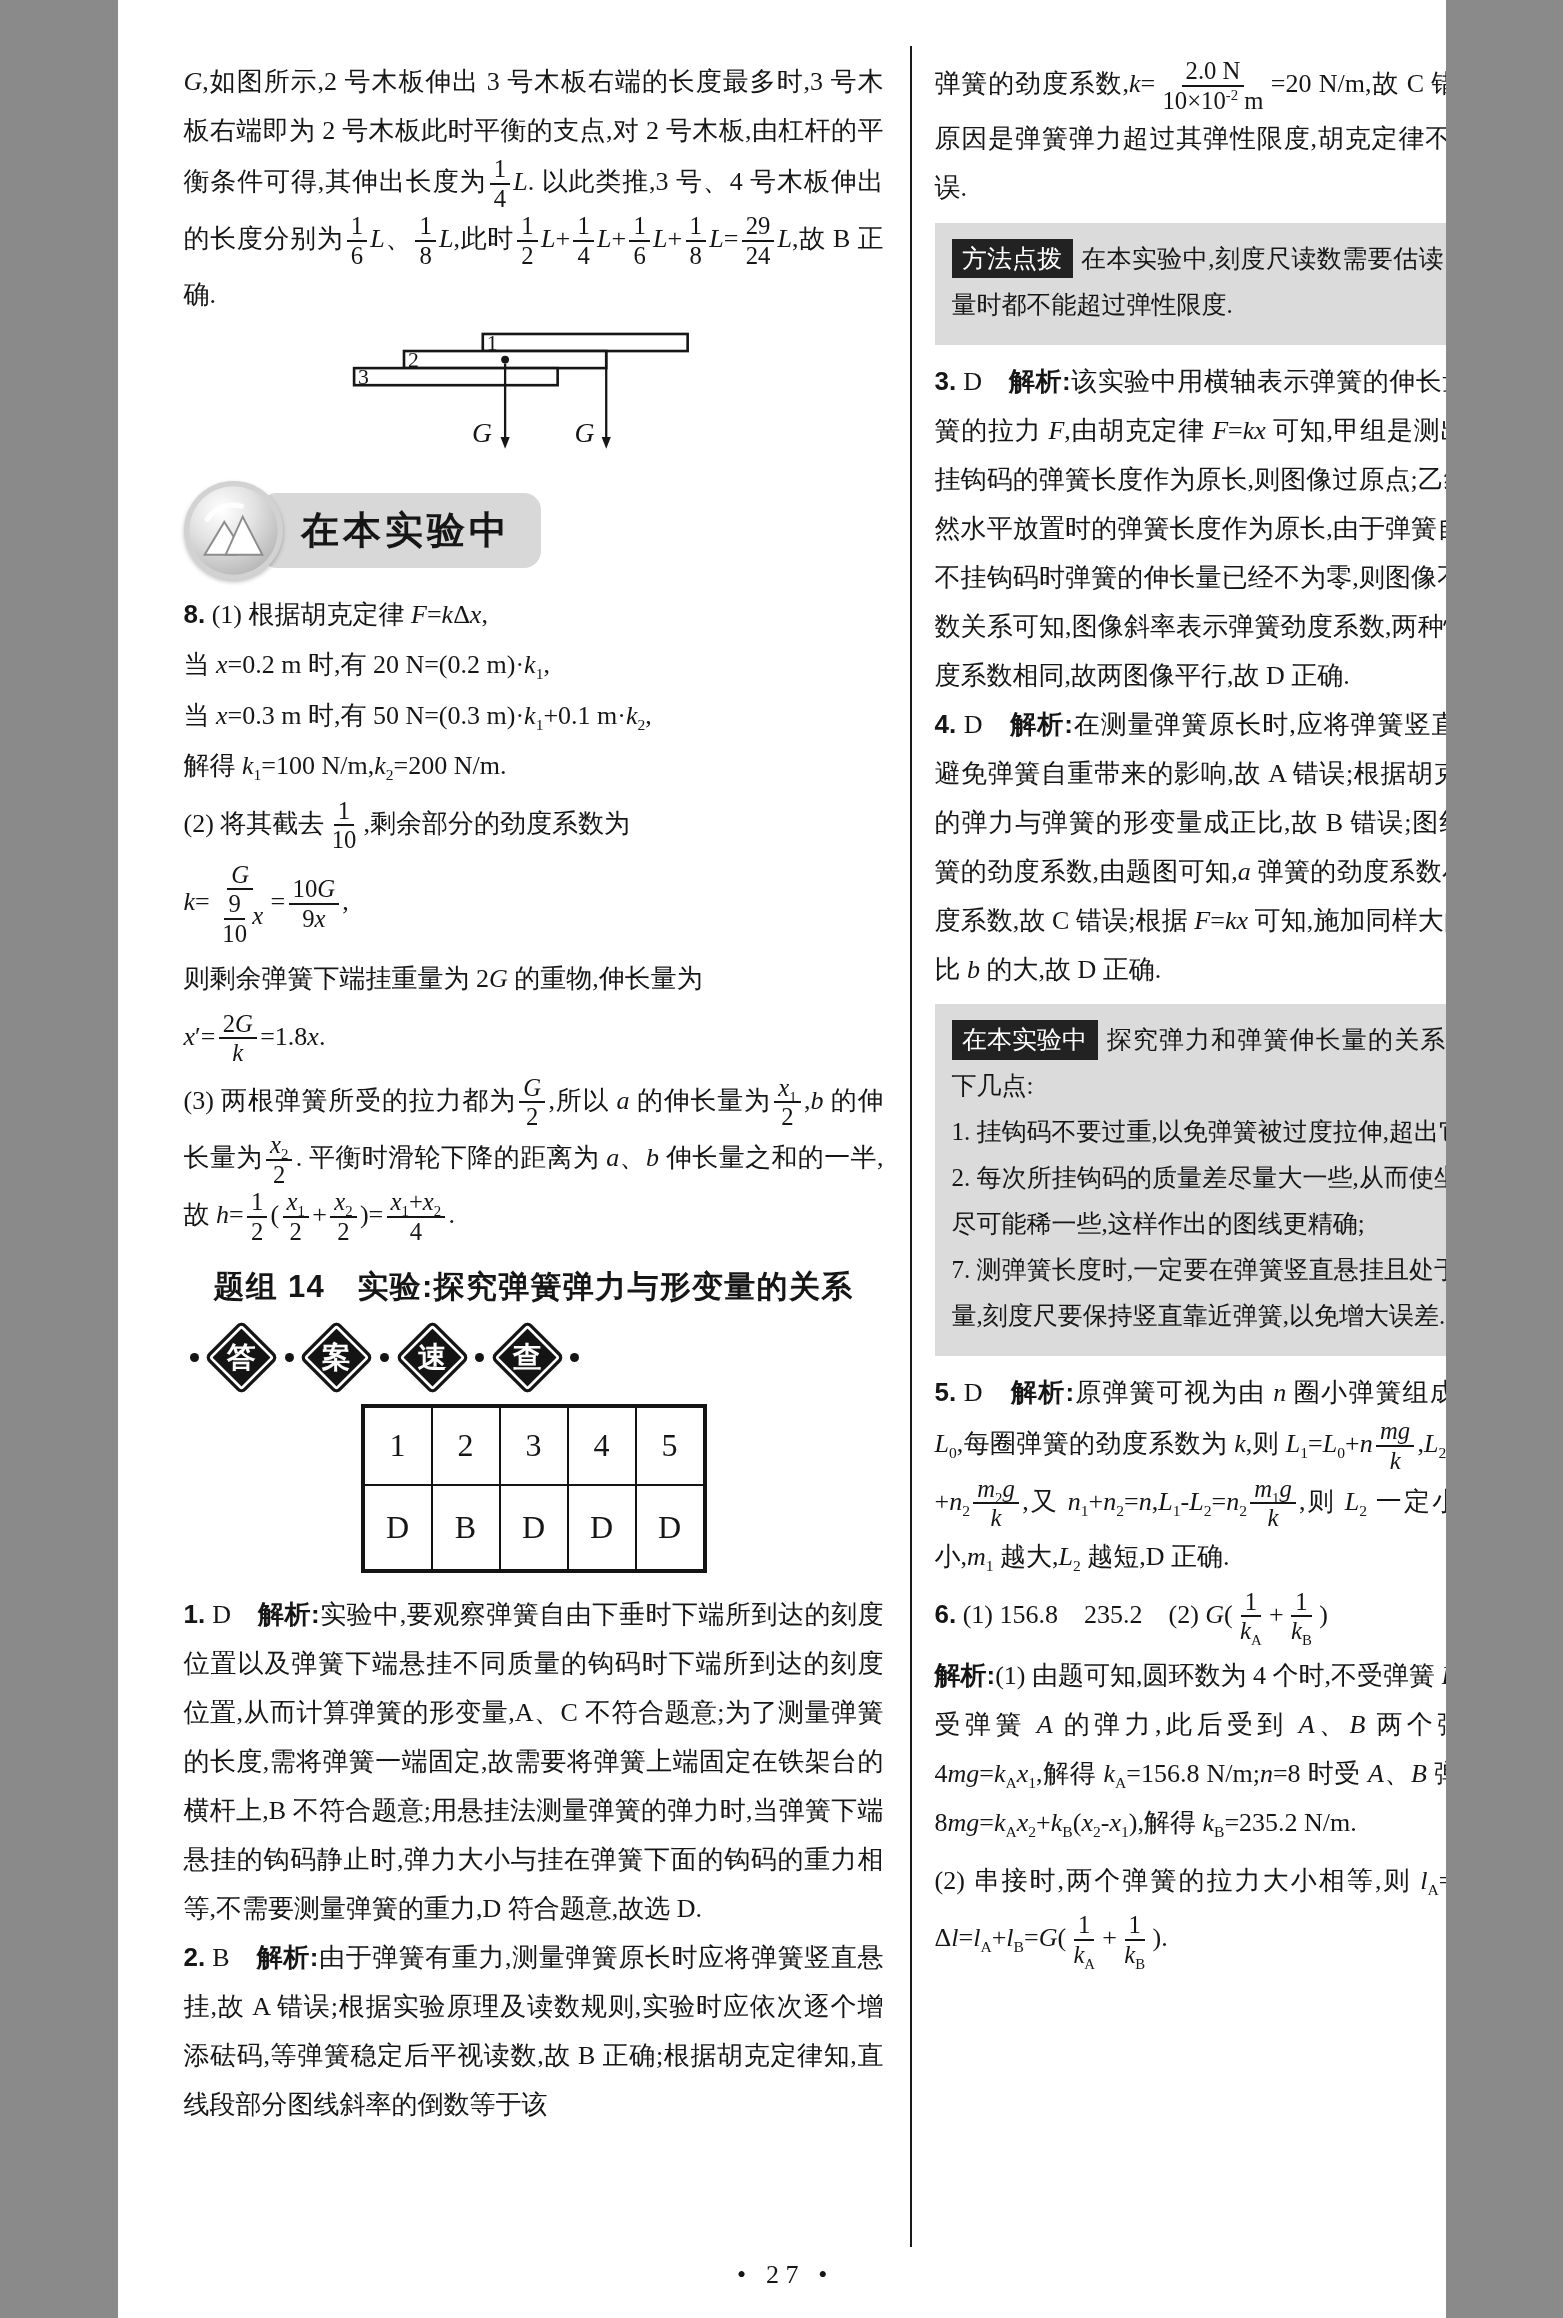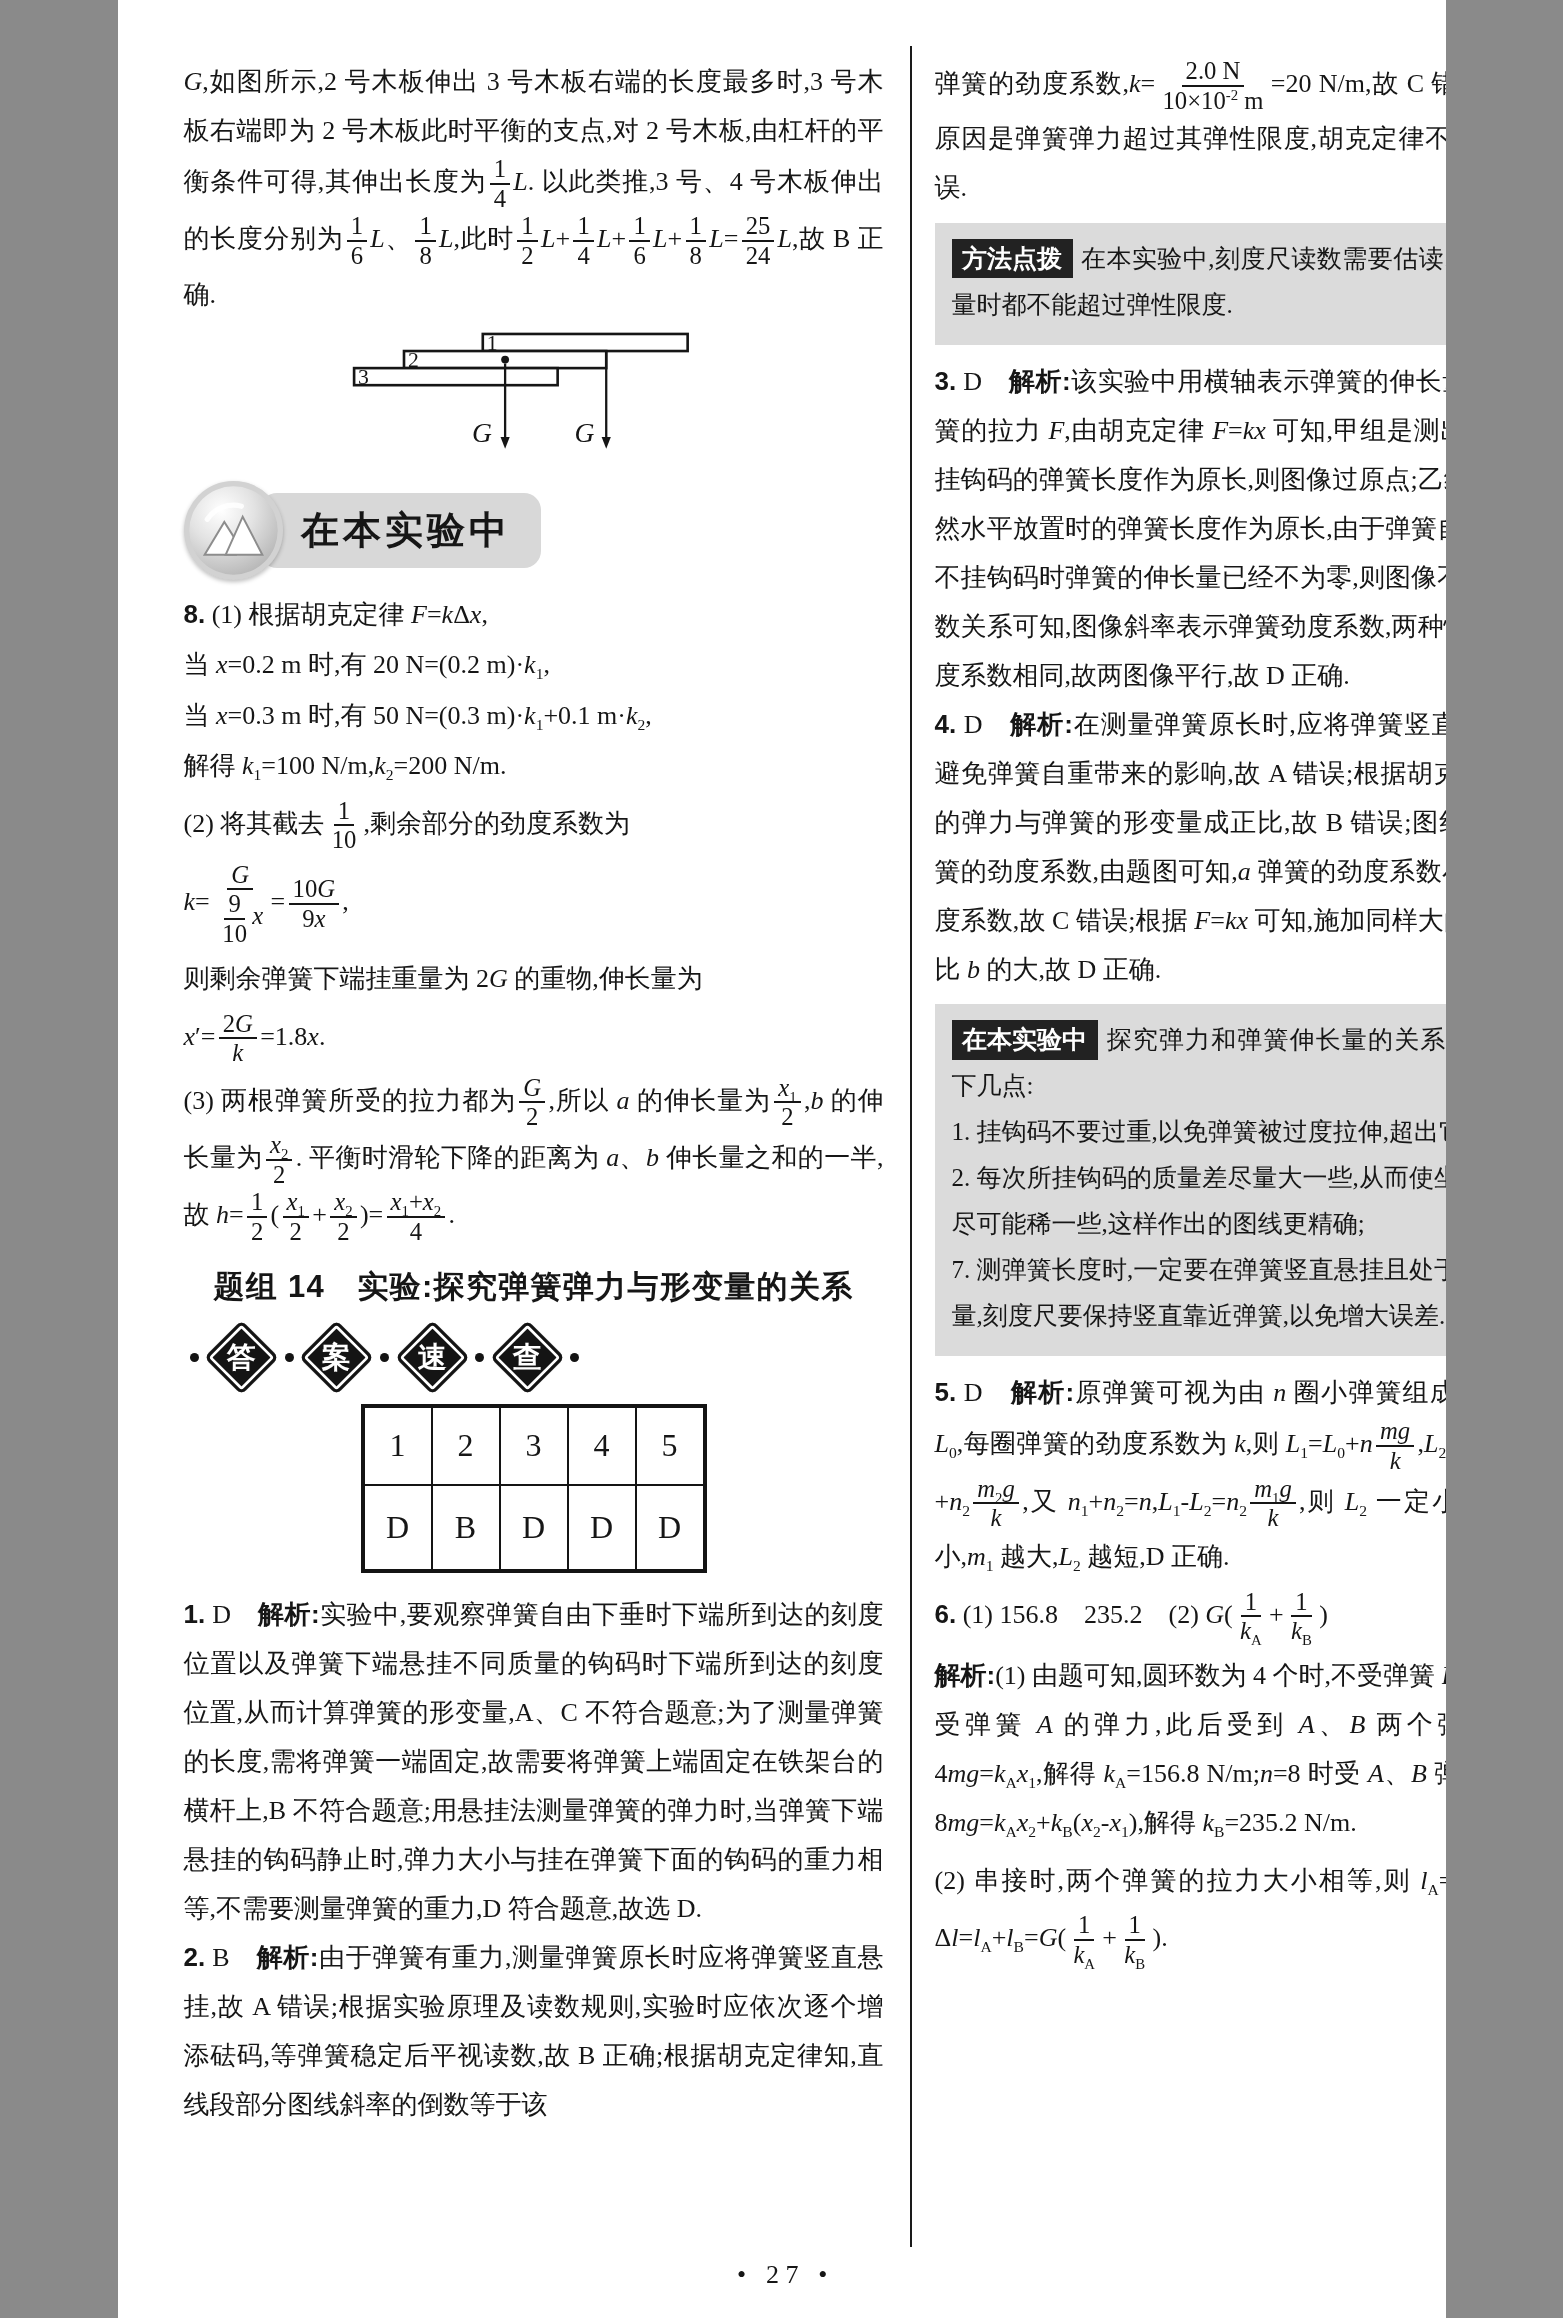--- a/index.html
+++ b/index.html
@@ -57,21 +57,21 @@
   
   .ans-table{border-collapse:collapse;margin:4px auto 17px;border:4.6px solid #141414;}
   .ans-table td{border:2px solid #141414;width:66px;text-align:center;font-size:32px;padding:0;}
   .ans-table tr.r1 td{height:76px;}
   .ans-table tr.r2 td{height:83px;}
 
   
   .tipbox{background:#dbdbdb;padding:13px 17px 17px;margin:10.5px 0 12px;
      font-size:25px;line-height:46px;text-align:justify;}
   .tiplabel{display:inline-block;background:#222222;color:#ffffff;
-     font-family:"Liberation Sans","DejaVu Sans",sans-serif;font-weight:700;font-size:25px;
+     font-family:"Liberation Sans","DejaVu Sans",sans-serif;font-weight:400;font-size:25px;
      line-height:1;padding:7.2px 10.5px;margin-right:8px;}
   .boxline{margin:0;text-align:justify;}
 
   .footer{position:absolute;left:8px;right:0;top:2260px;text-align:center;
      font-size:26px;letter-spacing:6.6px;color:#161616;}
 </style>
 </head>
 <body>
 
 <div class="page">
@@ -93,21 +93,21 @@
         </span><i>L</i>+<span class="fr">
           <span class="fn">1</span>
           <span class="fd">4</span>
         </span><i>L</i>+<span class="fr">
           <span class="fn">1</span>
           <span class="fd">6</span>
         </span><i>L</i>+<span class="fr">
           <span class="fn">1</span>
           <span class="fd">8</span>
         </span><i>L</i>=<span class="fr">
-          <span class="fn">25</span>
+          <span class="fn">29</span>
           <span class="fd">24</span>
         </span><i>L</i>,故 B 正确.</p>
 
     <div class="figure">
       <svg width="343" height="130" viewBox="0 0 520 198">
         <g fill="#ffffff" stroke="#161616" stroke-width="4">
           <rect x="198" y="3" width="312" height="26"></rect>
           <rect x="78" y="29" width="308" height="26"></rect>
           <rect x="2" y="55" width="310" height="26"></rect>
         </g>

